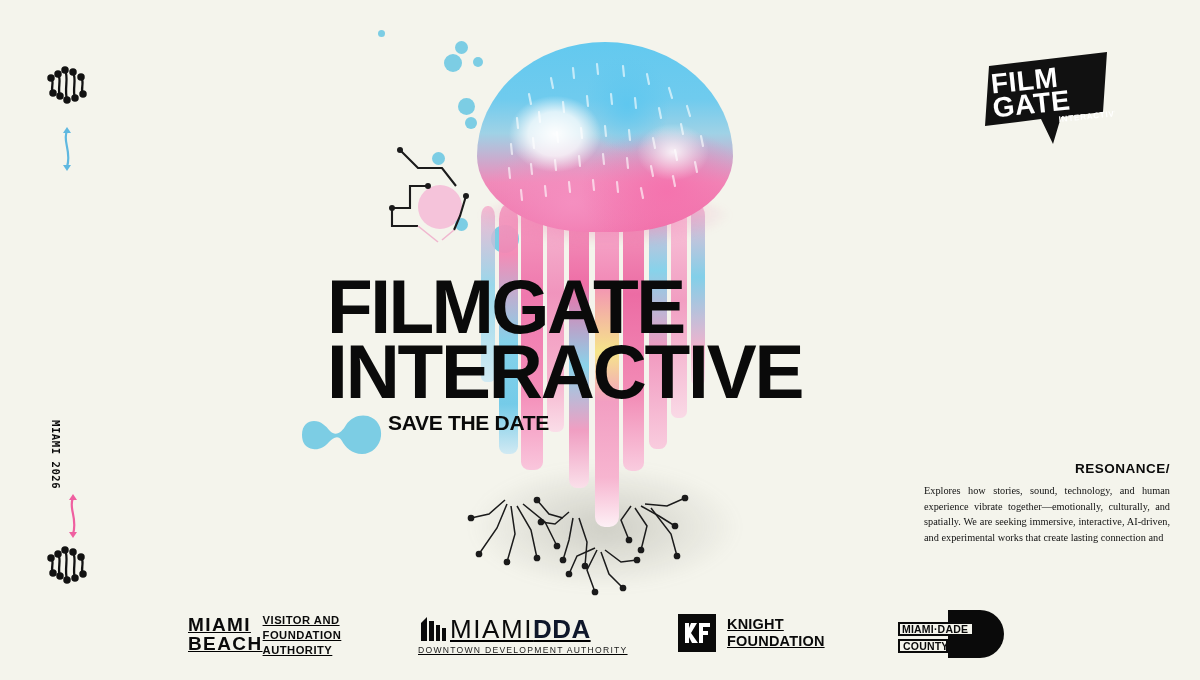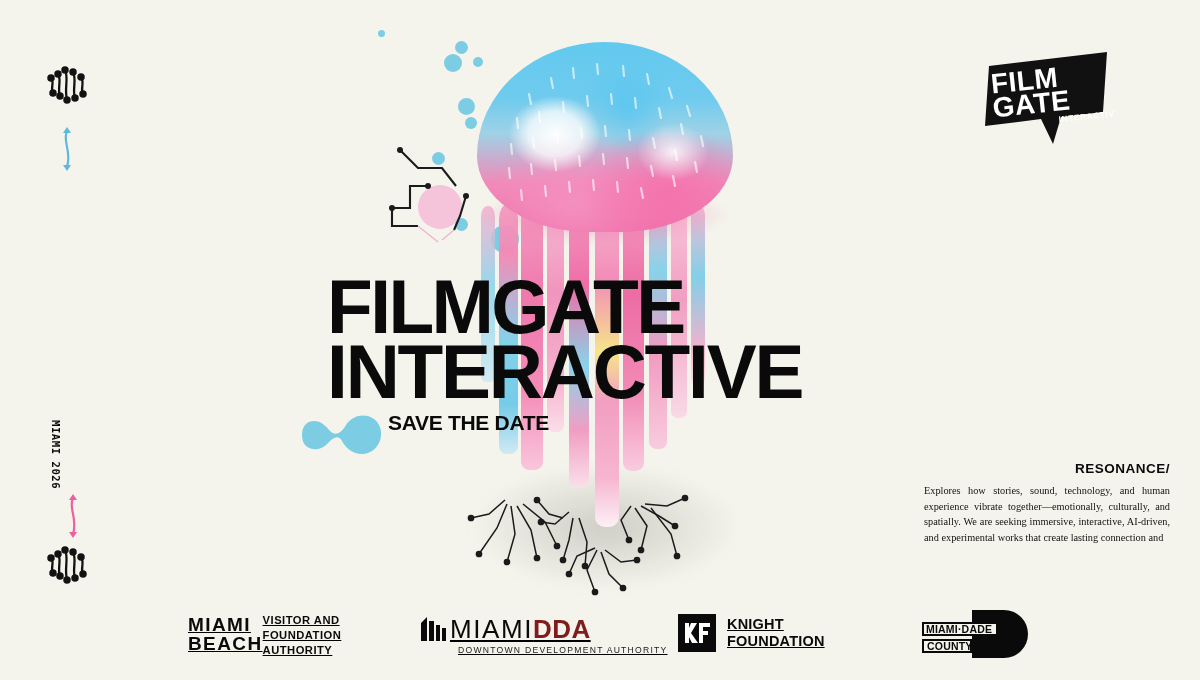--- a/index.html
+++ b/index.html
@@ -100,25 +100,25 @@
   .spon{position:absolute;display:flex;align-items:center;text-decoration:underline;}
   .mb-stack{font-weight:700;color:#0a0a0a;line-height:.97;letter-spacing:.2px;}
   .mb-stack .r1{font-size:19px;letter-spacing:1.4px;}
   .mb-stack .r2{font-size:19px;letter-spacing:1.4px;text-align:center;}
   .mb-side{
     font-weight:700;font-size:11.2px;line-height:1.32;color:#0a0a0a;
     letter-spacing:.5px;padding-top:1px;
   }
   .dda-top{display:flex;align-items:flex-end;}
   .dda-m{font-size:26px;font-weight:400;color:#0a0a0a;letter-spacing:1.6px;line-height:.95;}
-  .dda-b{font-size:26px;font-weight:700;color:#7f1d1d;letter-spacing:.4px;line-height:.95;}
-  .dda-sub{font-size:8.6px;letter-spacing:1.25px;color:#1a1a1a;margin-top:3px;font-weight:400;margin-left:40px;}
+  .dda-b{font-size:26px;font-weight:700;color:#0f172a;letter-spacing:.4px;line-height:.95;}
+  .dda-sub{font-size:8.6px;letter-spacing:1.25px;color:#1a1a1a;margin-top:3px;font-weight:400;}
   .kf-box{width:38px;height:38px;background:#0a0a0a;position:relative;}
   .kf-txt{font-weight:700;font-size:14.5px;line-height:1.18;color:#0a0a0a;letter-spacing:.2px;margin-left:11px;}
-  .md-wrap{position:relative;width:105px;height:48px;margin-left:24px;}
+  .md-wrap{position:relative;width:105px;height:48px;}
 </style>
 </head>
 <body>
 
 <div class="poster">
 
   <div>
     <div class="dot" style="left:455px;top:41px;width:13px;height:13px;background:#7ccde4;"></div>
     <div class="dot" style="left:473px;top:57px;width:10px;height:10px;background:#7ccde4;"></div>
     <div class="dot" style="left:446px;top:57px;width:4px;height:4px;background:#7ccde4;"></div>

